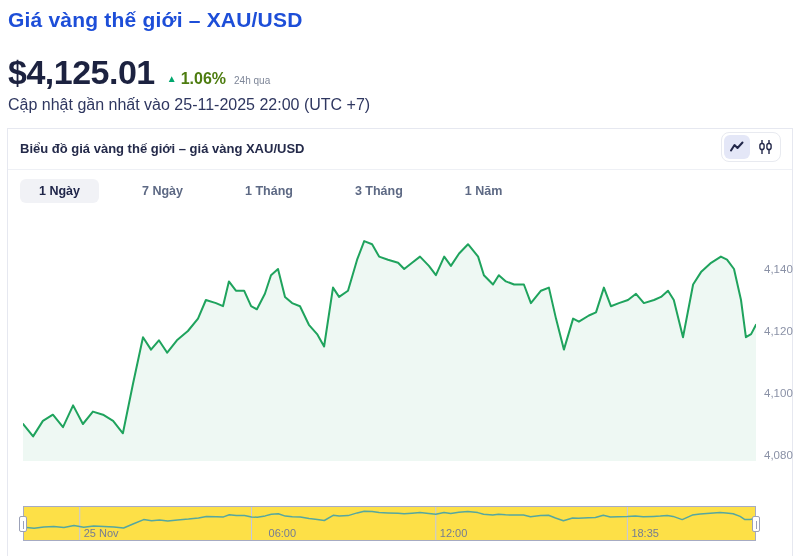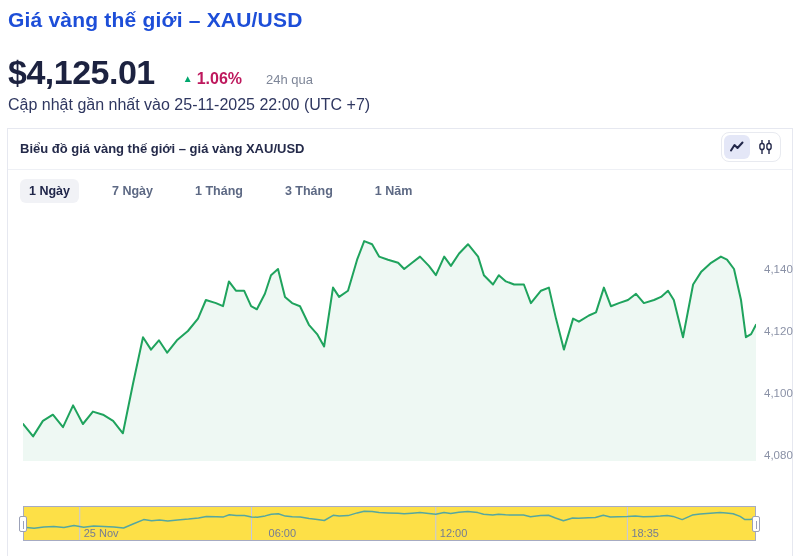--- a/index.html
+++ b/index.html
@@ -3,42 +3,42 @@
 <meta charset="utf-8">
 <style>
   * { margin:0; padding:0; box-sizing:border-box; }
   html,body { width:800px; height:556px; overflow:hidden; background:#fff;
     font-family:"Liberation Sans", sans-serif; }
   .page { position:relative; width:800px; height:556px; }
 
   .page-title { position:absolute; left:8px; top:8px; font-size:21px; font-weight:700;
     color:#1d4ed8; letter-spacing:.2px; }
 
-  .price-row { position:absolute; left:8px; top:53px; display:flex; align-items:baseline; gap:24px; }
+  .price-row { position:absolute; left:8px; top:53px; display:flex; align-items:baseline; gap:8px; }
   .current-price { font-size:34px; font-weight:800; color:#1c2240; letter-spacing:-.5px; }
   .price-change { display:flex; align-items:baseline; gap:4px; margin-left:4px; }
   .up-arrow { font-size:10px; color:#00a76d; position:relative; top:-2px; }
-  .change-pct { font-size:16px; font-weight:700; color:#be185d; }
-  .change-period { font-size:13px; color:#7e8698;margin-top:12px; }
+  .change-pct { font-size:16px; font-weight:700; color:#4d7c0f; }
+  .change-period { font-size:10px; color:#7e8698;margin-top:12px; }
   .last-updated { position:absolute; left:8px; top:96px; font-size:16px; color:#2f3760; }
 
   .chart-card { position:absolute; left:7px; top:128px; width:786px; height:491px;
     border:1px solid #e6e8f0; border-radius:0; background:#fff; }
   .card-title { position:absolute; left:12px; top:12px; font-size:13px; font-weight:700; color:#242a4a; }
   .card-divider { position:absolute; left:0; top:40px; width:100%; height:1px; background:#eef0f5; }
 
   .type-toggle { position:absolute; right:11px; top:3px; display:flex; gap:2px; padding:2px;
     border:1px solid #e8eaf0; border-radius:8px; background:#fff; }
   .type-btn { width:26px; height:24px; display:flex; align-items:center; justify-content:center;
     border-radius:6px; cursor:pointer; background:transparent; border:none; }
   .type-btn.active { background:#e4e7f7; }
   .type-btn svg { display:block; }
 
   .range-tabs { position:absolute; left:12px; top:50px; display:flex; gap:24px; align-items:center; }
-  .tab { font-size:12.5px; font-weight:600; color:#5d6984; padding:5px 9px; border-radius:6px;
+  .tab { font-size:12.5px; font-weight:600; color:#5d6984; padding:5px 19px; border-radius:6px;
     cursor:pointer; background:transparent; border:none;
     font-family:"Liberation Sans", sans-serif; }
   .tab.active { background:#f1f2f6; color:#20264a; font-weight:700; }
 
   .plot-wrap { position:absolute; left:15px; top:104px; width:733px; height:228px; }
   .plot-wrap svg { position:absolute; left:0; top:0; }
 
   .y-labels { position:absolute; left:756px; top:104px; width:40px; height:228px; }
   .y-tick { position:absolute; left:0; font-size:11.5px; color:#8a91a6; }
 

